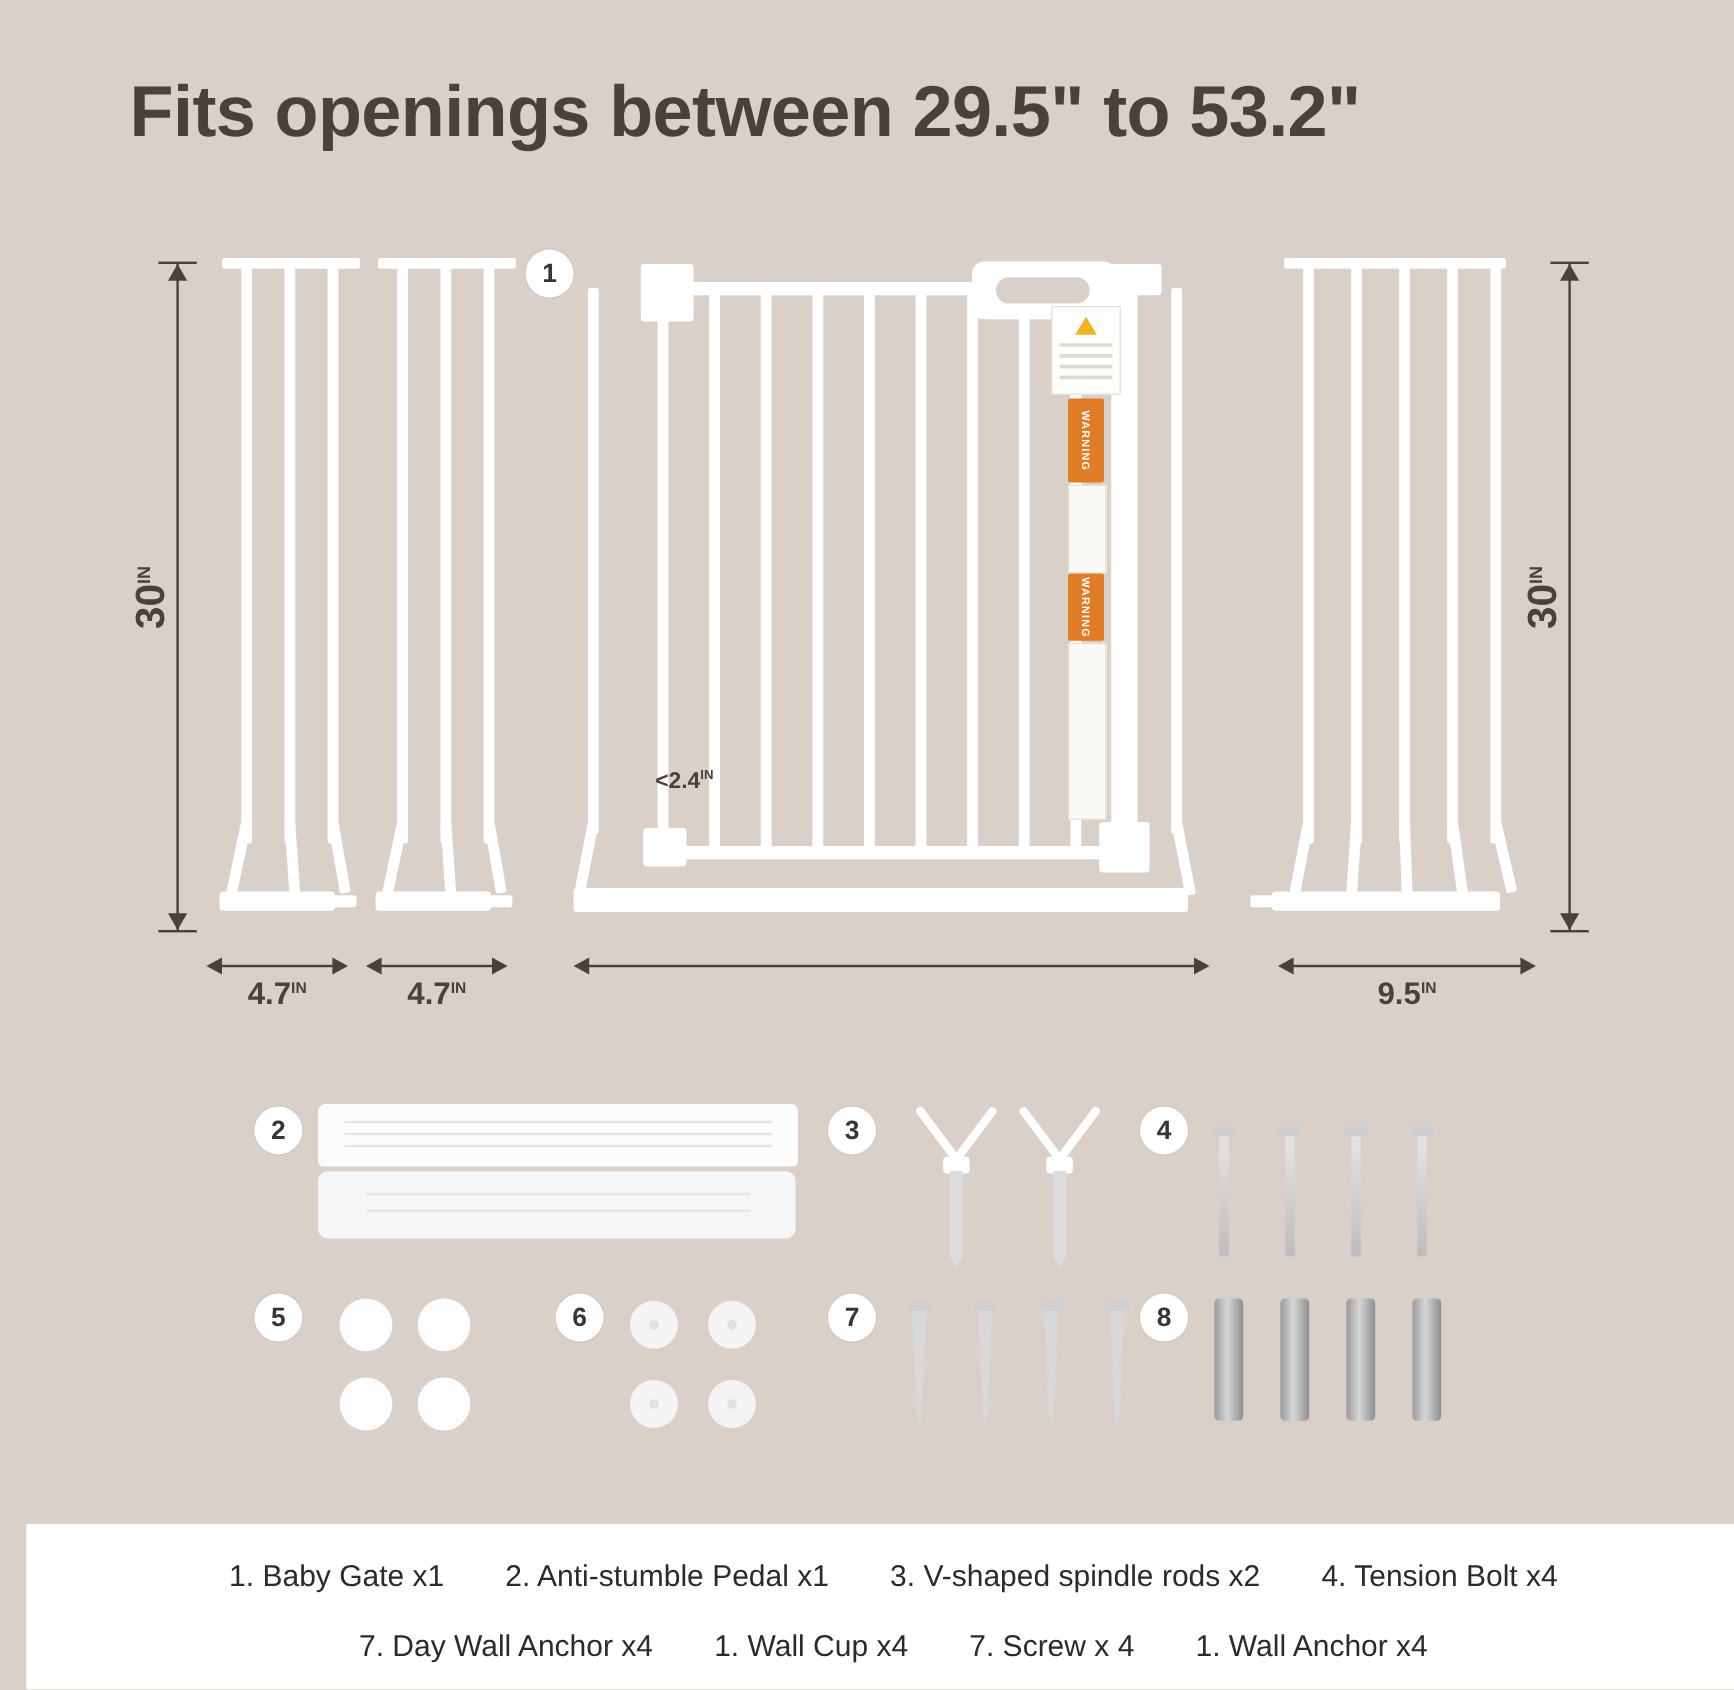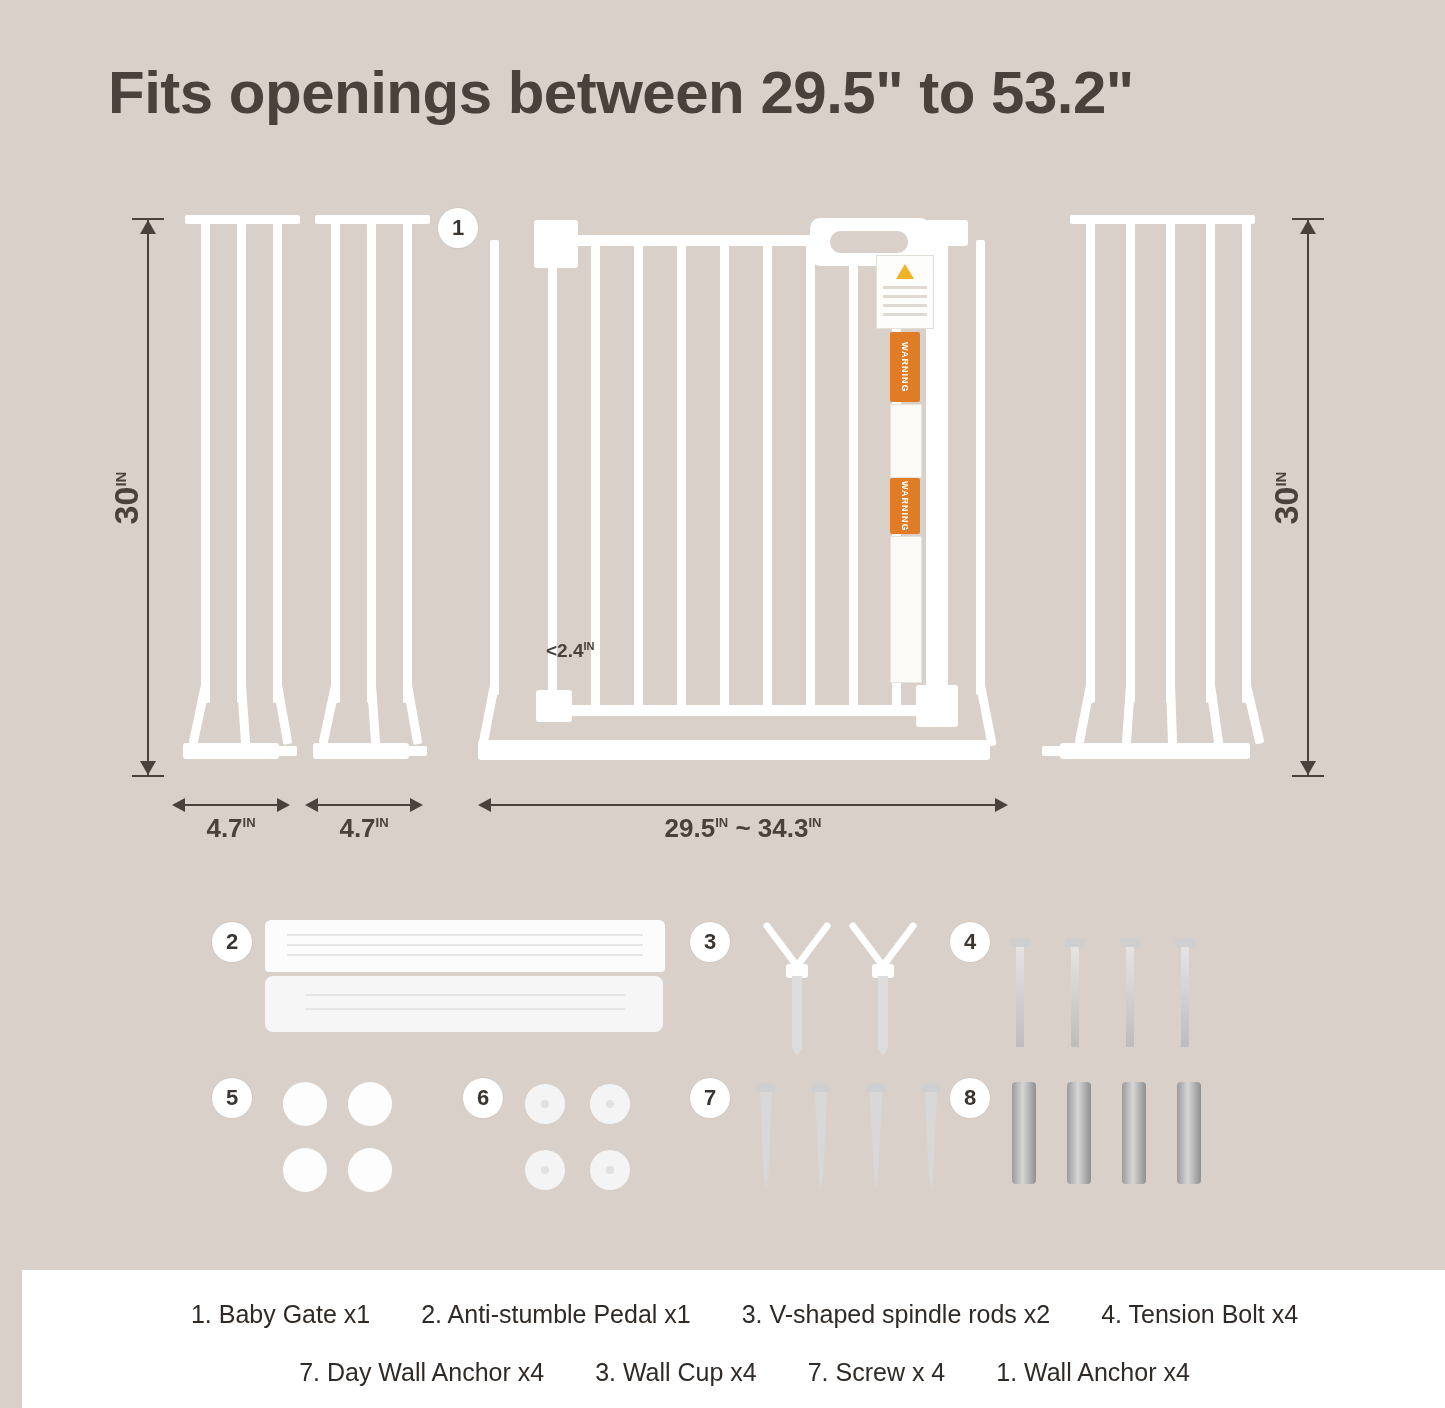--- a/index.html
+++ b/index.html
@@ -311,27 +311,28 @@
     <div class="arrow-l"></div>
     <div class="arrow-r"></div>
     <div class="line"></div>
     <div class="label"><span>4.7</span><sup>IN</sup></div>
   </div>
 
   <div class="hdim" style="left:478px;top:615px;width:530px;">
     <div class="arrow-l"></div>
     <div class="arrow-r"></div>
     <div class="line"></div>
-    <div class="label">
-      <span>29.5</span><sup>IN</sup>
-      <span>~</span>
-      <span>34.3</span><sup>IN</sup>
-    </div>
-  </div>
-
+  </div>
+
+  <div class="hdim" style="left:1065px;top:615px;width:215px;">
+    <div class="arrow-l"></div>
+    <div class="arrow-r"></div>
+    <div class="line"></div>
+    <div class="label"><span>9.5</span><sup>IN</sup></div>
+  </div>
 </div>
 
 <div class="parts">
 
   <div class="callout" style="left:212px;top:32px;">2</div>
   <div class="pedal">
     <div class="top"></div>
     <div class="gl" style="left:22px;top:14px;width:356px;"></div>
     <div class="gl" style="left:22px;top:24px;width:356px;"></div>
     <div class="gl" style="left:22px;top:34px;width:356px;"></div>
@@ -419,17 +420,17 @@
 
 <div class="legend">
   <div class="row r1">
     <span class="item">1. Baby Gate x1</span>
     <span class="item">2. Anti-stumble Pedal x1</span>
     <span class="item">3. V-shaped spindle rods x2</span>
     <span class="item">4. Tension Bolt x4</span>
   </div>
   <div class="row r2">
     <span class="item">7. Day Wall Anchor x4</span>
-    <span class="item">3. Wall Cup x4</span>
+    <span class="item">1. Wall Cup x4</span>
     <span class="item">7. Screw x 4</span>
     <span class="item">1. Wall Anchor x4</span>
   </div>
 </div>
 
 </body></html>

